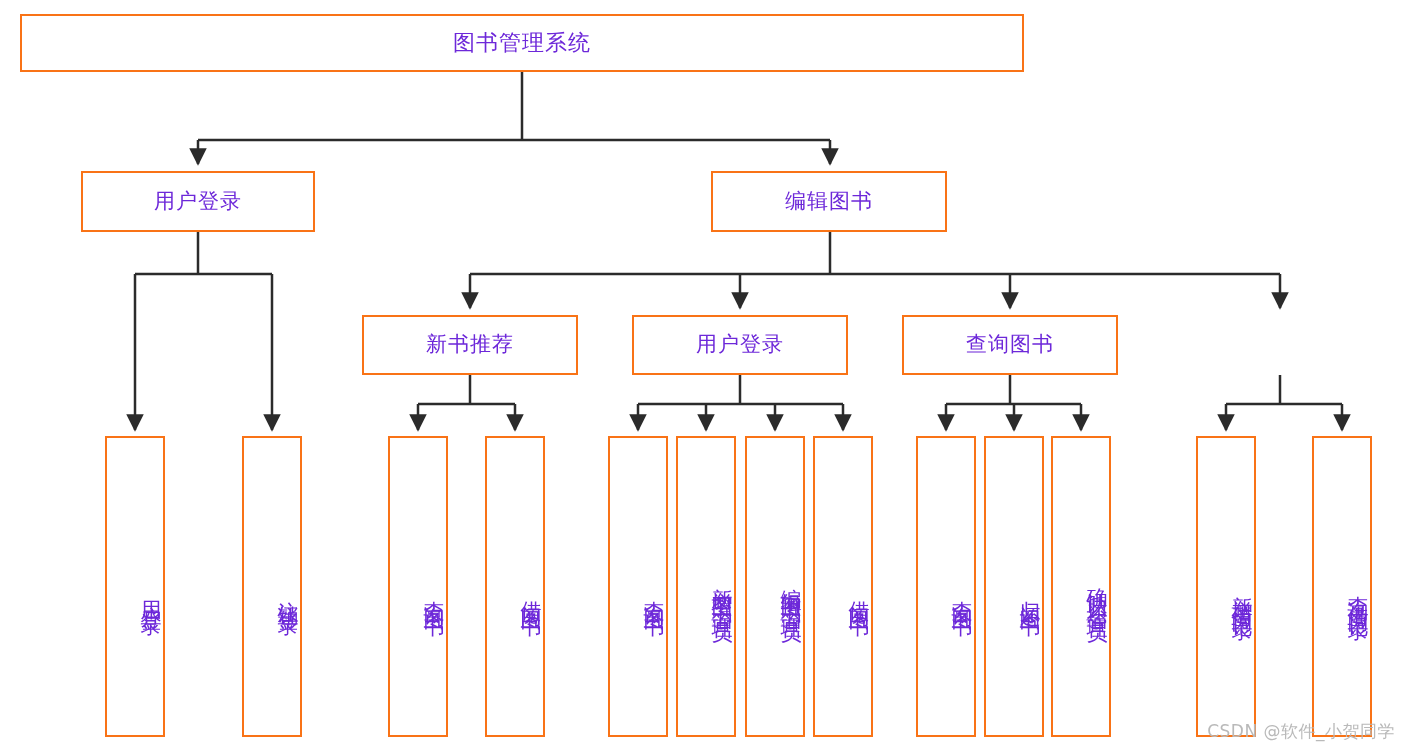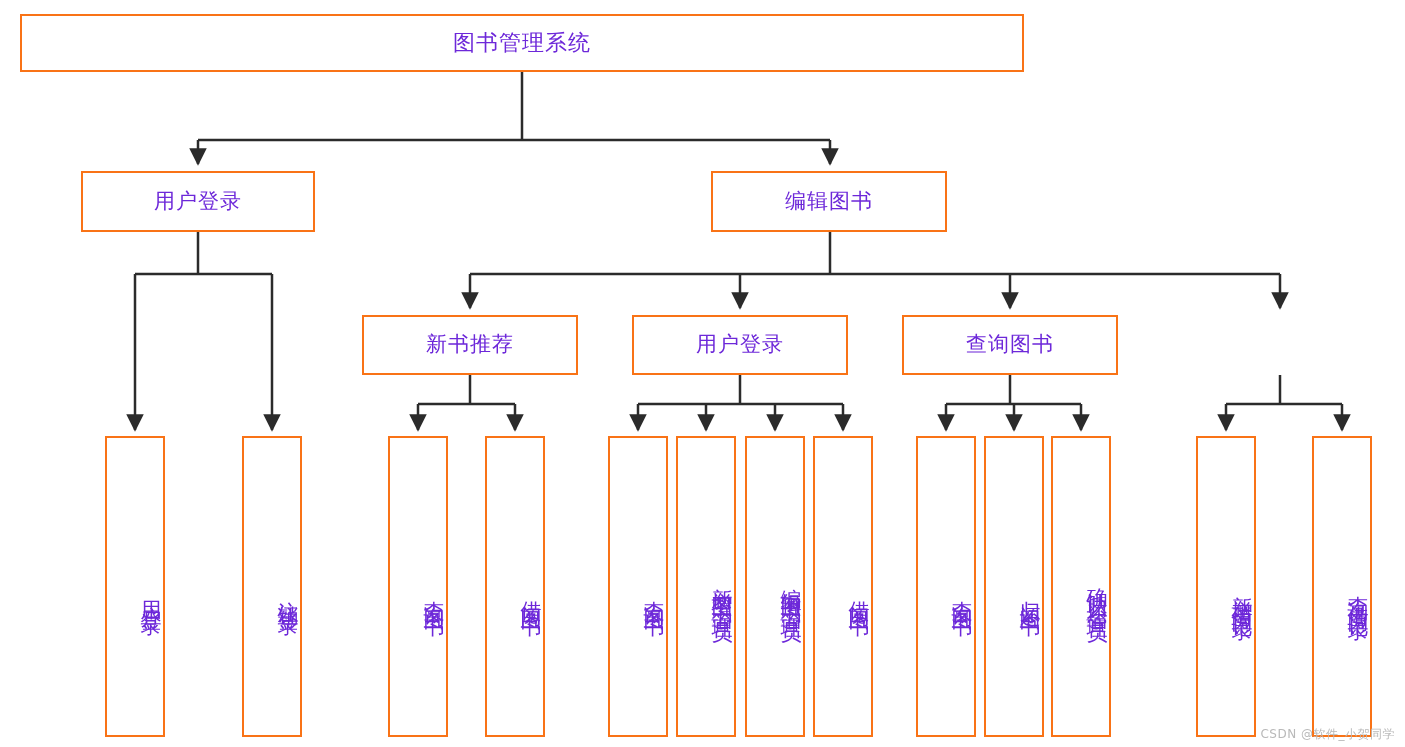--- a/index.html
+++ b/index.html
@@ -53,21 +53,21 @@
     line-height: 1.15;
     padding-top: 14px;
     align-items: flex-start;
     justify-content: center;
     white-space: nowrap;
   }
   .watermark {
     position: absolute;
     right: 10px;
     bottom: 4px;
-    font-size: 12px;
+    font-size: 17px;
     color: #b9b9b9;
     letter-spacing: 0.5px;
     white-space: nowrap;
     font-family: "DejaVu Sans", "Liberation Sans", sans-serif;
   }
 </style>
 </head>
 <body>
 
 <div id="canvas">

